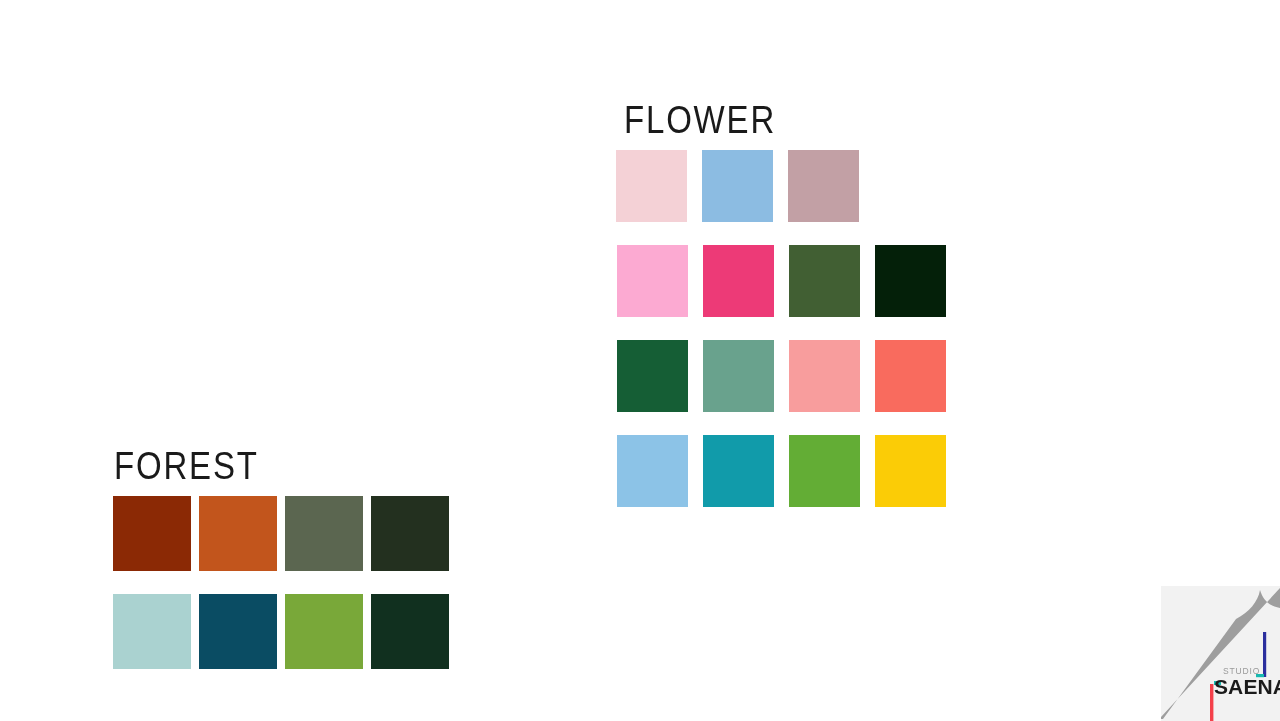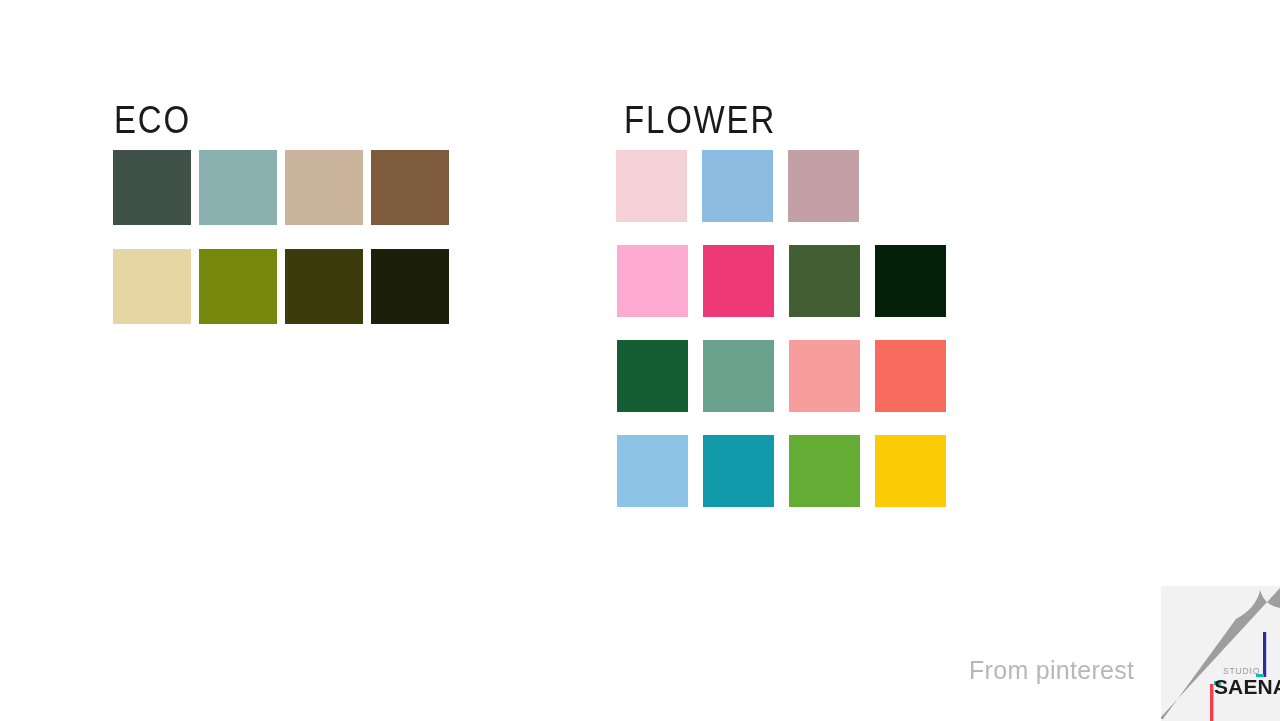--- a/index.html
+++ b/index.html
@@ -148,37 +148,20 @@
     font-weight: 700;
     letter-spacing: 0.005em;
     fill: #1b1b1b;
   }
 </style>
 </head>
 <body>
 
 <div class="slide" style="background-color: rgb(255, 255, 255);">
 
-  <section class="palette" id="palette-eco">
-    <h2 class="palette-title">ECO</h2>
-    <div class="swatch-grid">
-      <div class="swatch-row">
-        <span class="swatch" style="background-color: rgb(63, 81, 73);"></span>
-        <span class="swatch" style="background-color: rgb(139, 176, 176);"></span>
-        <span class="swatch" style="background-color: rgb(202, 180, 158);"></span>
-        <span class="swatch" style="background-color: rgb(125, 91, 60);"></span>
-      </div>
-      <div class="swatch-row">
-        <span class="swatch" style="background-color: rgb(230, 214, 164);"></span>
-        <span class="swatch" style="background-color: rgb(118, 136, 12);"></span>
-        <span class="swatch" style="background-color: rgb(58, 60, 12);"></span>
-        <span class="swatch" style="background-color: rgb(28, 32, 10);"></span>
-      </div>
-    </div>
-  </section>
 
   <section class="palette" id="palette-flower">
     <h2 class="palette-title">FLOWER</h2>
     <div class="swatch-grid">
       <div class="swatch-row">
         <span class="swatch" style="background-color: rgb(244, 209, 214);"></span>
         <span class="swatch" style="background-color: rgb(140, 188, 226);"></span>
         <span class="swatch" style="background-color: rgb(194, 160, 165);"></span>
         <span class="swatch empty"></span>
       </div>
@@ -196,22 +179,38 @@
       </div>
       <div class="swatch-row">
         <span class="swatch" style="background-color: rgb(140, 195, 231);"></span>
         <span class="swatch" style="background-color: rgb(17, 155, 170);"></span>
         <span class="swatch" style="background-color: rgb(99, 173, 53);"></span>
         <span class="swatch" style="background-color: rgb(251, 204, 6);"></span>
       </div>
     </div>
   </section>
 
-
-  <div id="source-credit">From pinterest</div>
+  <section class="palette" id="palette-forest">
+    <h2 class="palette-title">FOREST</h2>
+    <div class="swatch-grid">
+      <div class="swatch-row">
+        <span class="swatch" style="background-color: rgb(139, 41, 5);"></span>
+        <span class="swatch" style="background-color: rgb(194, 85, 28);"></span>
+        <span class="swatch" style="background-color: rgb(91, 102, 80);"></span>
+        <span class="swatch" style="background-color: rgb(35, 48, 31);"></span>
+      </div>
+      <div class="swatch-row">
+        <span class="swatch" style="background-color: rgb(170, 210, 208);"></span>
+        <span class="swatch" style="background-color: rgb(10, 76, 99);"></span>
+        <span class="swatch" style="background-color: rgb(121, 168, 57);"></span>
+        <span class="swatch" style="background-color: rgb(17, 48, 31);"></span>
+      </div>
+    </div>
+  </section>
+
 
   <div id="studio-logo">
     <svg width="119" height="135" viewBox="0 0 119 135" xmlns="http://www.w3.org/2000/svg">
 
       <rect x="0" y="0" width="119" height="135" fill="#f2f2f2"></rect>
 
       <path d="M 119 2 L 119 22 C 108 20 102 14 99 4 C 97 16 88 26 75 33 L 2 133 L 0 133 L 0 131 Z" fill="#9e9e9e"></path>
       <path d="M 1 134 L 95 33 C 104 28 112 20 116 8 L 119 8 L 119 134 Z" fill="#f2f2f2" opacity="0"></path>
 
       <rect x="102" y="46" width="3.2" height="45" fill="#2b2f9e"></rect>

